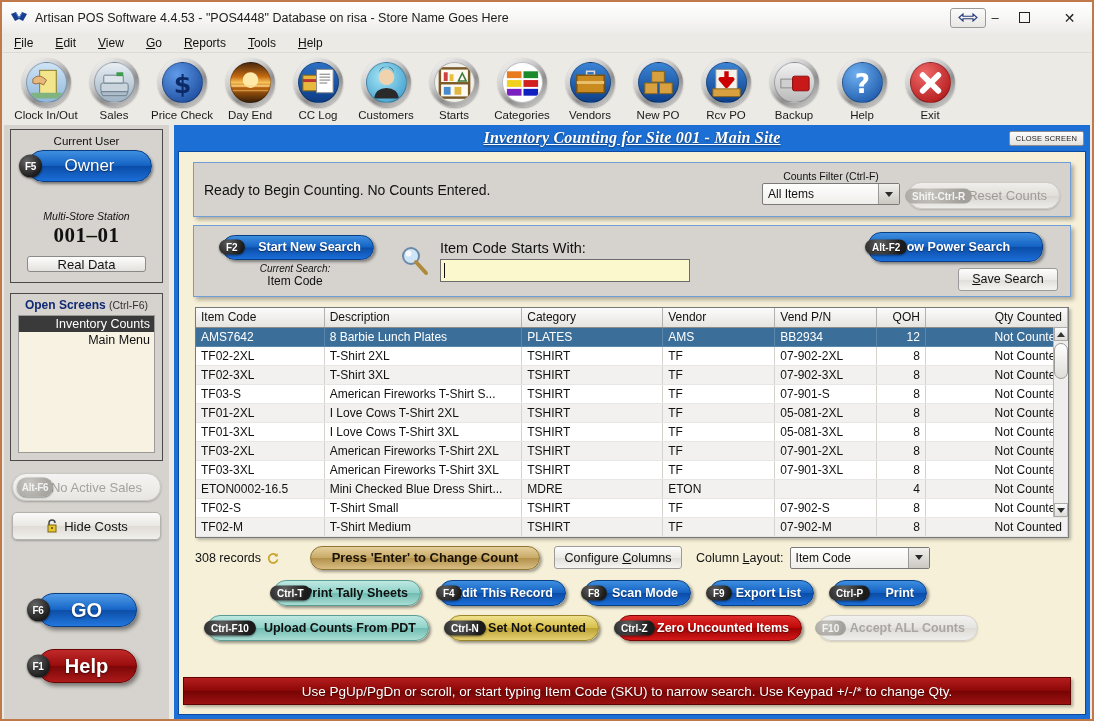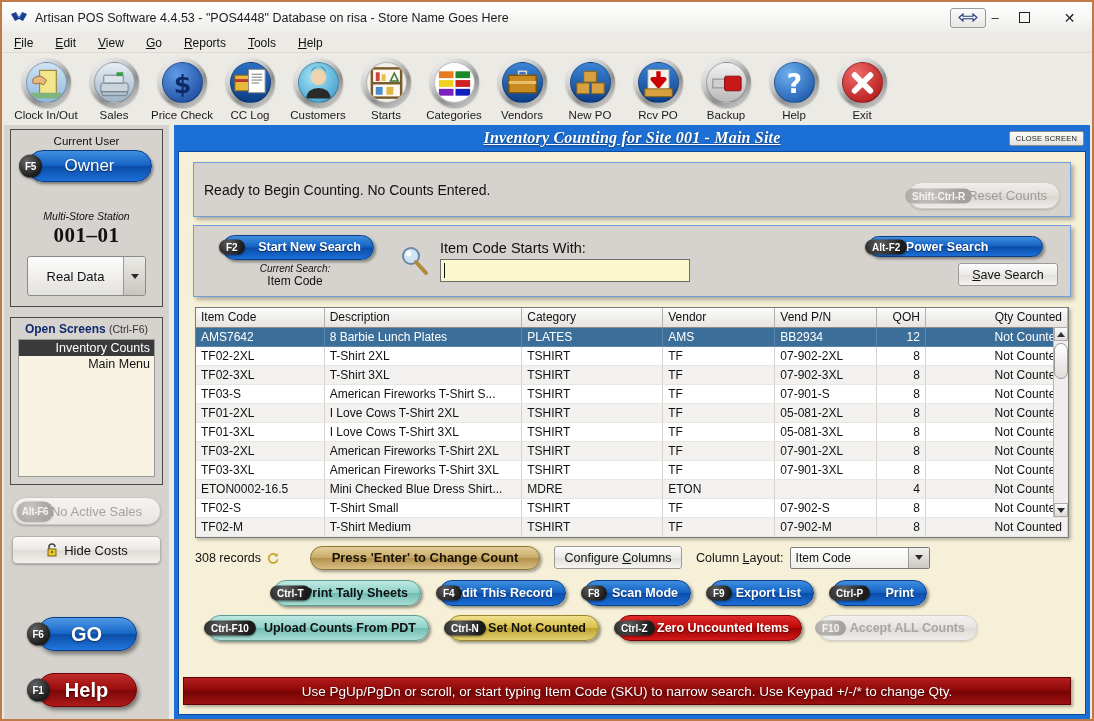--- a/index.html
+++ b/index.html
@@ -100,23 +100,24 @@
     width:23px; height:23px; border-radius:50%;
     background:radial-gradient(circle at 35% 30%,#666 0%,#1c1c1c 70%);
     color:#fff; font-size:10px; font-weight:bold;
     display:flex; align-items:center; justify-content:center;
     box-shadow:0 1px 2px rgba(0,0,0,.5); letter-spacing:-.3px;
   }
   .ms-label { text-align:center; font-size:10.5px; color:#111; margin-top:28px;font-style:italic; }
   .station { text-align:center; font-size:21px; font-weight:bold; color:#111;
              font-family:"Liberation Serif", serif; letter-spacing:.5px; margin-top:1px; }
   .combo {
-    display:flex; align-items:stretch; height:40px; margin:8px 16px 10px 16px;
+    display:flex; align-items:stretch; height:16px; margin:8px 16px 10px 16px;
     border:1px solid #8a8a8a; border-radius:3px; overflow:hidden;
     background:linear-gradient(180deg,#fdfdfd 0%,#e3e1dd 100%);
+    flex-direction:column;
   }
   .combo .cval { flex:1; display:flex; align-items:center; justify-content:center;
                  font-size:13px; color:#111; }
   .combo .carr {
     width:22px; border-left:1px solid #9a9a9a;
     background:linear-gradient(180deg,#eceae6 0%,#c9c6c0 100%);
     display:flex; align-items:center; justify-content:center;
   }
   .arrow-dn { width:0;height:0;border-left:4px solid transparent;border-right:4px solid transparent;border-top:5px solid #2a2a2a; }
 
@@ -224,24 +225,24 @@
   .cur-search { text-align:center; font-size:10px; font-style:italic; color:#111; margin-top:3px; }
   .cur-search-v { text-align:center; font-size:12px; color:#111; }
   .mag { width:34px; height:34px; margin:0 8px 0 14px; }
   .ics-label { font-size:14.5px; color:#111; }
   .ics-input {
     width:250px; height:23px; background:#fcf8cd; border:1px solid #6c6c6c;
     margin-top:3px; display:flex; align-items:center; padding-left:3px;
   }
   .caret { width:1px; height:15px; background:#111; }
   .pwr {
-    position:relative; width:175px; height:21px; border-radius:13px;
+    position:relative; width:175px; height:30px; border-radius:13px;
     background:linear-gradient(180deg,#3e8ee0 0%,#1463c4 48%,#0b4da8 52%,#1b6ed8 100%);
     border:1px solid #0a3f86; box-shadow:2px 2px 3px rgba(0,0,0,.4);
-    display:flex; align-items:center; justify-content:flex-start; padding-right:10px;
+    display:flex; align-items:center; justify-content:center; padding-right:10px;
     color:#fff; font-size:12.5px; font-weight:bold; text-shadow:0 1px 1px rgba(0,0,0,.5);
   }
   .savesearch {
     width:100px; height:23px; margin:6px 0 0 auto; border:1px solid #9a9a9a; border-radius:3px;
     background:linear-gradient(180deg,#fdfdfd 0%,#eceae6 50%,#e0ded9 51%,#f6f4f1 100%);
     display:flex; align-items:center; justify-content:center; font-size:12.5px; color:#111;
   }
 
   
   .grid-wrap {
@@ -394,20 +395,32 @@
       <div class="bezel">
           <div class="face" style="background:radial-gradient(circle at 35% 30%,#5f9ae8,#123f92)">
         <svg width="40" height="40" viewBox="0 0 40 40">
               <text x="20" y="30" font-size="26" font-weight="bold" fill="#0b2a66" text-anchor="middle" font-family="DejaVu Sans">$</text>
             </svg>
       </div>
         </div>
       <div class="lbl">Price Check</div>
     </div>
 
+    <div class="tool">
+      <div class="bezel">
+          <div class="face" style="background:linear-gradient(180deg,#4a2a10 0%,#c56a10 35%,#f7c15a 50%,#b4600e 65%,#3a2008 100%)">
+        <svg width="40" height="40" viewBox="0 0 40 40">
+              <circle cx="20" cy="17" r="8" fill="#ffe9a8"></circle>
+              <rect x="0" y="22" width="40" height="2" fill="#ffd98a" opacity=".7"></rect>
+              <rect x="0" y="27" width="40" height="1.5" fill="#ffcf73" opacity=".5"></rect>
+            </svg>
+      </div>
+        </div>
+      <div class="lbl">Day End</div>
+    </div>
 
     <div class="tool">
       <div class="bezel">
           <div class="face" style="background:linear-gradient(180deg,#2b6fc4,#0d3d86)">
         <svg width="40" height="40" viewBox="0 0 40 40">
               <rect x="4" y="12" width="22" height="16" fill="#e8b83c" stroke="#8a6a10"></rect>
               <rect x="4" y="16" width="22" height="3" fill="#b33"></rect>
               <rect x="18" y="6" width="17" height="24" fill="#fff" stroke="#888"></rect>
               <path d="M21 11h11M21 14h11M21 17h11M21 20h8" stroke="#777" stroke-width="1"></path>
             </svg>
@@ -596,20 +609,29 @@
     <div class="mw-title">
       <span class="t">Inventory Counting for Site 001 - Main Site</span>
       <div class="close-screen">CLOSE SCREEN</div>
     </div>
 
     <div class="mw-body">
 
       <div class="card status-card">
         <div class="status-text">Ready to Begin Counting.  No Counts Entered.</div>
         <div class="counts-filter">
+          <div class="cf-col">
+            <div class="cf-lbl">Counts Filter (Ctrl-F)</div>
+            <div class="cf-combo">
+              <div class="v">All Items</div>
+              <div class="a">
+                  <span class="arrow-dn"></span>
+                </div>
+            </div>
+          </div>
           <div class="reset-btn">
             <span class="kchip grey">Shift-Ctrl-R</span>
             <span>Reset Counts</span>
           </div>
         </div>
       </div>
 
       <div class="card search-card">
         <div style="width:178px">
           <div class="snsearch">

